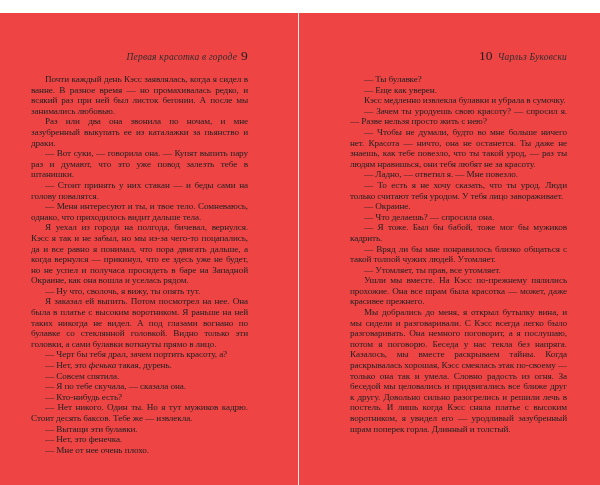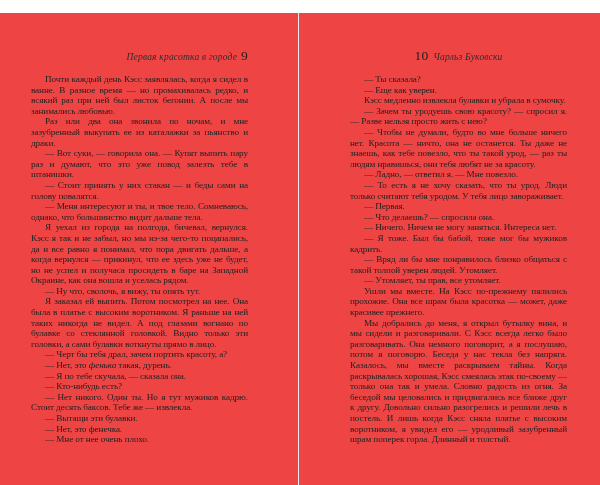--- a/index.html
+++ b/index.html
@@ -46,21 +46,21 @@
     white-space: nowrap;
   }
   .page.left .running-head {
     left: 31px;
     right: 50px;
     text-align: right;
   }
   .page.right .running-head {
     left: 51px;
     right: 33px;
-    text-align: center;
+    text-align: right;
   }
   .page-num {
     font-style: normal;
     font-size: 13.5px;
     color: #1f1f1f;
   }
   .page.left .page-num { margin-left: 4px; }
   .page.right .page-num { margin-right: 5px; }
   .page-body {
     position: absolute;
@@ -95,51 +95,51 @@
 
   <div class="page left">
     <div class="running-head">
       <span class="head-title">Первая красотка в городе</span><span class="page-num">9</span>
     </div>
     <div class="page-body">
         <p class="para">Почти каждый день Кэсс заявлялась, когда я сидел в ванне. В разное время — но промахивалась редко, и всякий раз при ней был листок бегонии. А после мы занимались любовью.</p>
         <p class="para">Раз или два она звонила по ночам, и мне зазубренный выкупать ее из каталажки за пьянство и драки.</p>
         <p class="para">— Вот суки, — говорила она. — Купят выпить пару раз и думают, что это уже повод залезть тебе в штанишки.</p>
         <p class="para">— Стоит принять у них стакан — и беды сами на голову повалятся.</p>
-        <p class="para">— Меня интересуют и ты, и твое тело. Сомневаюсь, однако, что большинство видит дальше тела.</p>
+        <p class="para">— Меня интересуют и ты, и твое тело. Сомневаюсь, однако, что приходилось видит дальше тела.</p>
         <p class="para">Я уехал из города на полгода, бичевал, вернулся. Кэсс я так и не забыл, но мы из-за чего-то поцапались, да и все равно я понимал, что пора двигать дальше, а когда вернулся — прикинул, что ее здесь уже не будет, но не успел и получаса просидеть в баре на Западной Окраине, как она вошла и уселась рядом.</p>
         <p class="para">— Ну что, сволочь, я вижу, ты опять тут.</p>
         <p class="para">Я заказал ей выпить. Потом посмотрел на нее. Она была в платье с высоким воротником. Я раньше на ней таких никогда не видел. А под глазами вогнано по булавке со стеклянной головкой. Видно только эти головки, а сами булавки воткнуты прямо в лицо.</p>
         <p class="para">— Черт бы тебя драл, зачем портить красоту, а?</p>
         <p class="para">— Нет, это <i>фенька</i> такая, дурень.</p>
+        <p class="para">— Совсем спятила.</p>
         <p class="para">— Я по тебе скучала, — сказала она.</p>
         <p class="para">— Кто-нибудь есть?</p>
         <p class="para">— Нет никого. Один ты. Но я тут мужиков кадрю. Стоит десять баксов. Тебе же — извлекла.</p>
         <p class="para">— Вытащи эти булавки.</p>
         <p class="para">— Нет, это фенечка.</p>
         <p class="para">— Мне от нее очень плохо.</p>
       </div>
   </div>
 
   <div class="page right">
     <div class="running-head">
       <span class="page-num">10</span><span class="head-title">Чарльз Буковски</span>
     </div>
     <div class="page-body">
-        <p class="para">— Ты сказала?</p>
+        <p class="para">— Ты булавке?</p>
         <p class="para">— Еще как уверен.</p>
         <p class="para">Кэсс медленно извлекла булавки и убрала в сумочку.</p>
         <p class="para">— Зачем ты уродуешь свою красоту? — спросил я. — Разве нельзя просто жить с нею?</p>
         <p class="para">— Чтобы не думали, будто во мне больше ничего нет. Красота — ничто, она не останется. Ты даже не знаешь, как тебе повезло, что ты такой урод, — раз ты людям нравишься, они тебя любят не за красоту.</p>
         <p class="para">— Ладно, — ответил я. — Мне повезло.</p>
         <p class="para">— То есть я не хочу сказать, что ты урод. Люди только считают тебя уродом. У тебя лицо завораживает.</p>
-        <p class="para">— Первая.</p>
+        <p class="para">— Окраине.</p>
         <p class="para">— Что делаешь? — спросила она.</p>
-        <p class="para">— Ничего. Ничем не могу заняться. Интереса нет.</p>
         <p class="para">— Я тоже. Был бы бабой, тоже мог бы мужиков кадрить.</p>
-        <p class="para">— Вряд ли бы мне понравилось близко общаться с такой толпой уверен людей. Утомляет.</p>
+        <p class="para">— Вряд ли бы мне понравилось близко общаться с такой толпой чужих людей. Утомляет.</p>
         <p class="para">— Утомляет, ты прав, все утомляет.</p>
         <p class="para">Ушли мы вместе. На Кэсс по-прежнему пялились прохожие. Она все шрам была красотка — может, даже красивее прежнего.</p>
         <p class="para">Мы добрались до меня, я открыл бутылку вина, и мы сидели и разговаривали. С Кэсс всегда легко было разговаривать. Она немного поговорит, а я послушаю, потом я поговорю. Беседа у нас текла без напряга. Казалось, мы вместе раскрываем тайны. Когда раскрывалась хорошая, Кэсс смеялась этак по-своему — только она так и умела. Словно радость из огня. За беседой мы целовались и придвигались все ближе друг к другу. Довольно сильно разогрелись и решили лечь в постель. И лишь когда Кэсс сняла платье с высоким воротником, я увидел его — уродливый зазубренный шрам поперек горла. Длинный и толстый.</p>
       </div>
   </div>
 
 </div>
 
 </body></html>

